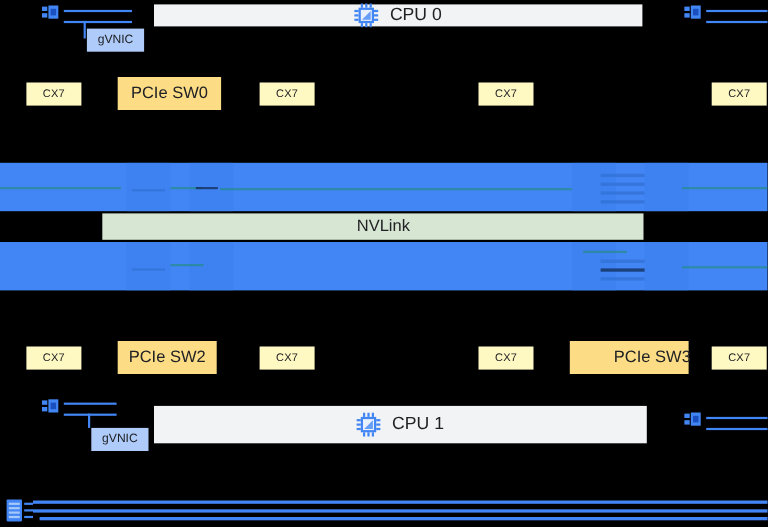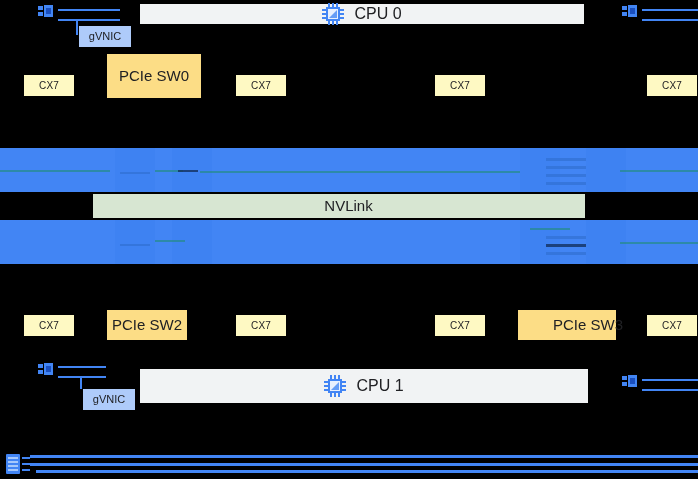--- a/index.html
+++ b/index.html
@@ -144,21 +144,21 @@
     <svg width="20" height="18" viewBox="0 0 20 18">
       <rect x="0" y="3" width="5" height="4" fill="#4285f4"></rect>
       <rect x="0" y="9" width="5" height="4" fill="#4285f4"></rect>
       <rect x="6" y="2" width="9" height="12" fill="#4285f4"></rect>
       <rect x="8" y="5" width="5" height="6" fill="#1a4fbf"></rect>
     </svg>
   </span>
 
   <div class="node cx7" style="left:24px; top:75px; width:50px; height:21px;">CX7</div>
 
-  <div class="node sw" style="left:107px; top:54px; width:94px; height:44px;">PCIe SW0</div>
+  <div class="node sw" style="left:107px; top:70px; width:94px; height:30px;">PCIe SW0</div>
 
   <div class="node cx7" style="left:236px; top:75px; width:50px; height:21px;">CX7</div>
 
   <div class="node cx7" style="left:435px; top:75px; width:50px; height:21px;">CX7</div>
 
 
   <div class="node cx7" style="left:647px; top:75px; width:50px; height:21px;">CX7</div>
 
   <div class="gpu-band" style="left:0px; top:148px; width:698px; height:44px;">
     <div class="band-tile" style="left:115px; width:40px;"></div>
@@ -188,27 +188,27 @@
     <div class="band-rule" style="left:120px; top:24px; width:30px;"></div>
     <div class="band-rule green" style="left:530px; top:8px; width:40px;"></div>
     <div class="band-rule" style="left:546px; top:16px; width:40px; height:3px;"></div>
     <div class="band-rule dark" style="left:546px; top:24px; width:40px; height:3px;"></div>
     <div class="band-rule" style="left:546px; top:32px; width:40px; height:3px;"></div>
     <div class="band-rule green" style="left:620px; top:22px; width:78px;"></div>
   </div>
 
   <div class="node cx7" style="left:24px; top:315px; width:50px; height:21px;">CX7</div>
 
-  <div class="node sw" style="left:107px; top:310px; width:80px; height:30px;">PCIe SW2</div>
+  <div class="node sw" style="left:107px; top:310px; width:90px; height:30px;">PCIe SW2</div>
 
   <div class="node cx7" style="left:236px; top:315px; width:50px; height:21px;">CX7</div>
 
   <div class="node cx7" style="left:435px; top:315px; width:50px; height:21px;">CX7</div>
 
-  <div class="node sw" style="left:518px; top:310px; width:98px; height:30px;padding-left:42px;">PCIe SW3</div>
+  <div class="node sw" style="left:518px; top:310px; width:108px; height:30px;padding-left:42px;">PCIe SW3</div>
 
   <div class="node cx7" style="left:647px; top:315px; width:50px; height:21px;">CX7</div>
 
   <div class="hline" style="left:58px; top:366px; width:48px;"></div>
   <div class="hline" style="left:58px; top:376px; width:48px;"></div>
   <div class="vline" style="left:80px; top:376px; height:13px;"></div>
 
   <span class="nic-icon" style="left:38px; top:361px;">
     <svg width="20" height="18" viewBox="0 0 20 18">
       <rect x="0" y="3" width="5" height="4" fill="#4285f4"></rect>

